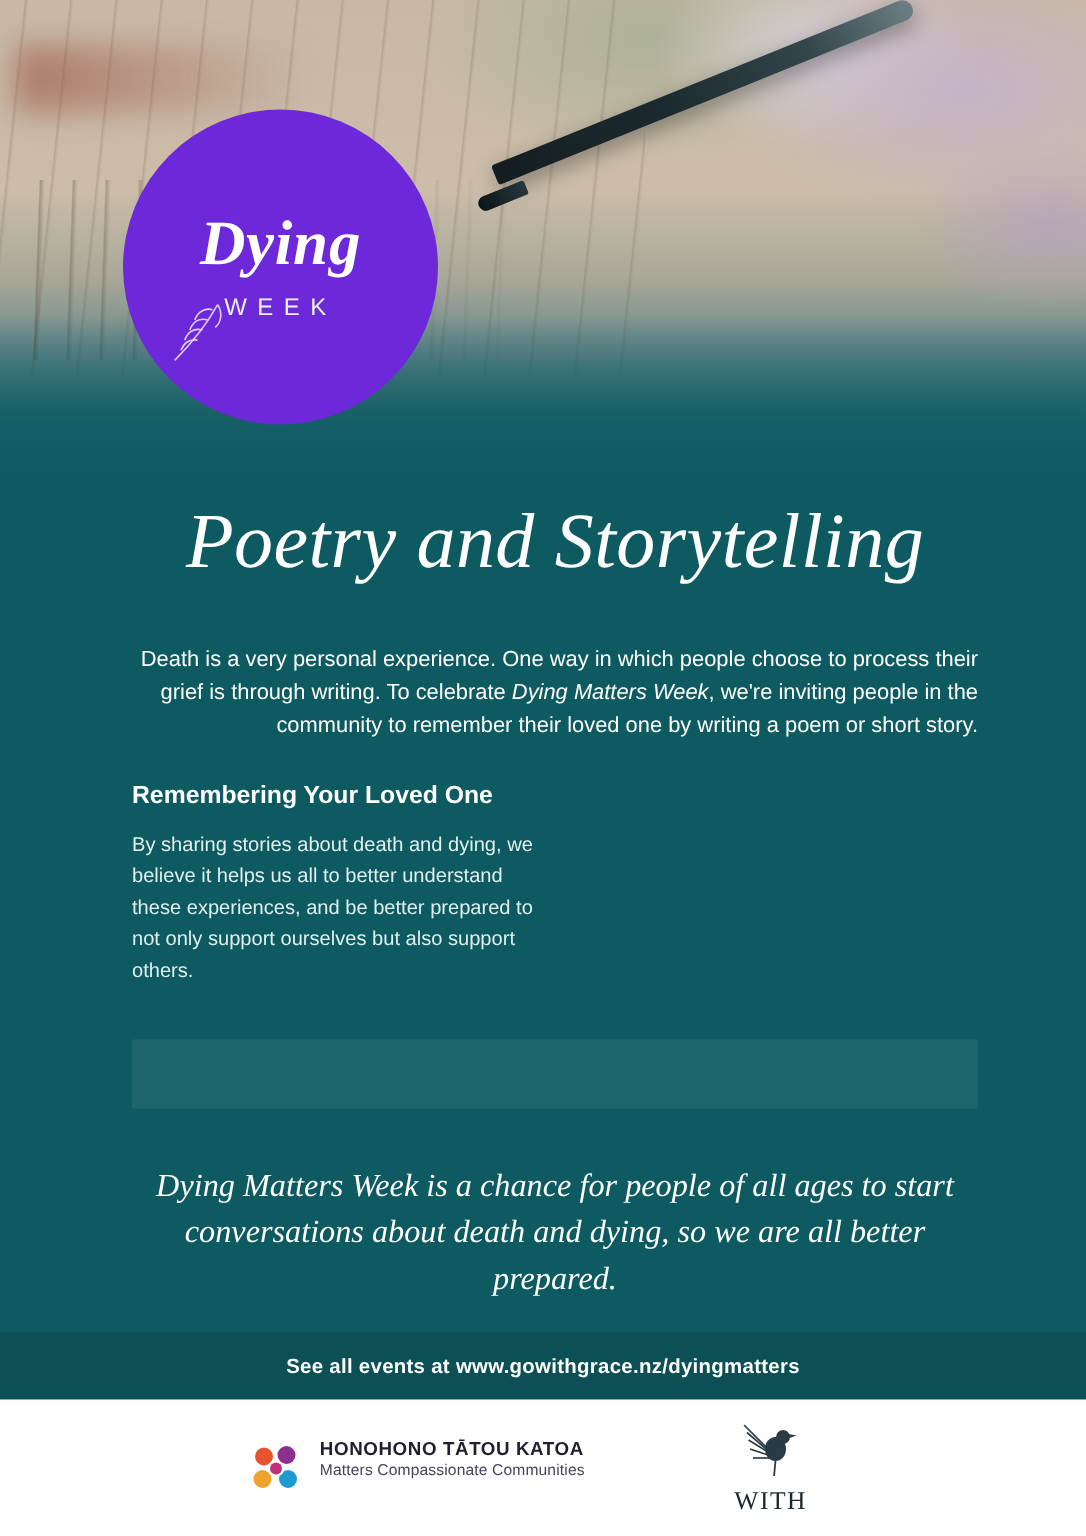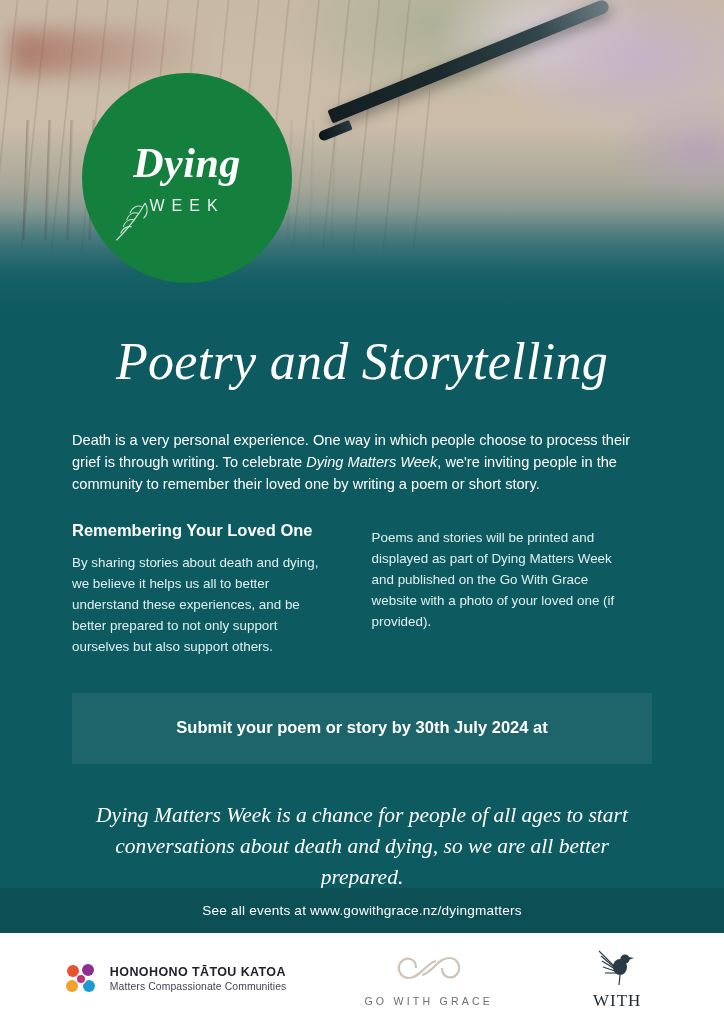--- a/index.html
+++ b/index.html
@@ -71,56 +71,57 @@
   }
   .photo .fade {
     position: absolute; left: 0; bottom: 0; width: 100%; height: 120px;
     background: linear-gradient(180deg, rgba(13,90,96,0) 0%, rgba(13,90,96,.75) 55%, #0d5a60 100%);
   }
 
   
   .badge {
     position: absolute; left: 82px; top: 73px;
     width: 210px; height: 210px; border-radius: 50%;
-    background: #15803d;
+    background: #6d28d9;
     display: flex; flex-direction: column;
     align-items: center; justify-content: center;
     color: #ffffff;
   }
   .badge .l1, .badge .l2 {
     font-family: "Liberation Serif", serif;
     font-weight: bold; font-style: italic;
     font-size: 42px; line-height: 44px; letter-spacing: .5px;
   }
   .badge .l2 { margin-top: 2px; }
   .badge .l3 {
     font-size: 16px; letter-spacing: 7px; margin-top: 12px;
     font-weight: 400; color: #e9f2f2;
   }
   .badge .feather {
     position: absolute; left: 26px; bottom: 36px;
     width: 54px; height: 54px; opacity: .85;
   }
 
   
-  .body-wrap { position: absolute; left: 0; top: 318px; width: 724px; }
+  .body-wrap { position: absolute; left: 0; top: 318px; width: 724px; padding-left: 16px; }
   .title {
     font-family: "Liberation Serif", serif;
     font-style: italic;
     font-size: 52px;
     color: #ffffff;
     text-align: center;
     letter-spacing: .3px;
     margin-top: 14px;
   }
   .intro {
     color: #ffffff;
     font-size: 14.6px;
     line-height: 22px;
     margin: 38px 72px 0 72px;
+    text-align: right;
   }
   .intro em { font-style: italic; }
 
   .cols {
     display: flex;
     margin: 26px 100px 0 72px;
     gap: 34px;
   }
   .col-left { width: 282px; }
   .col-right { width: 268px; padding-top: 6px; }
@@ -160,29 +161,29 @@
     text-align: center;
   }
 
   
   .footer-bar {
     position: absolute; left: 0; top: 888px; width: 724px; height: 45px;
     background: #0c4f55;
     display: flex; align-items: center; justify-content: center;
   }
   .footer-bar span {
-    color: #ffffff; font-size: 13.6px; font-weight: normal; letter-spacing: .2px;
+    color: #ffffff; font-size: 13.6px; font-weight: bold; letter-spacing: .2px;
   }
   .logo-strip {
     position: absolute; left: 0; top: 933px; width: 724px; height: 91px;
     background: #ffffff;
     display: flex; align-items: center; justify-content: center;
     gap: 78px;
   }
-  .logo-a { display: flex; align-items: center; gap: 9px; }
+  .logo-a { display: flex; align-items: flex-start; gap: 9px; }
   .logo-a .mark { width: 40px; height: 40px; }
   .logo-a .txt-1 {
     font-size: 12.5px; font-weight: bold; color: #1f1f2e; letter-spacing: .4px;
   }
   .logo-a .txt-2 {
     font-size: 10.4px; color: #44445a; margin-top: 2px; letter-spacing: .1px;
   }
   .logo-b { text-align: center; }
   .logo-b .gw-mark { width: 86px; height: 34px; margin: 0 auto; }
   .logo-b .gw-txt {
@@ -228,27 +229,23 @@
 
     <div class="title">Poetry and Storytelling</div>
 
     <p class="intro"><span>Death is a very personal experience. One way in which people choose to process their grief is through writing. To celebrate </span><em>Dying Matters Week</em><span>, we're inviting people in the community to remember their loved one by writing a poem or short story.</span></p>
 
     <div class="cols">
       <div class="col-left">
         <div class="sub-head">Remembering Your Loved One</div>
         <div class="col-text">By sharing stories about death and dying, we believe it helps us all to better understand these experiences, and be better prepared to not only support ourselves but also support others.</div>
       </div>
-      <div class="col-right">
-        <div class="col-text">Poems and stories will be printed and displayed as part of Dying Matters Week and published on the Go With Grace website with a photo of your loved one (if provided).</div>
-      </div>
     </div>
 
     <div class="cta">
-      <div class="cta-line">Submit your poem or story by 30th July 2024 at</div>
     </div>
 
     <div class="quote">
       <div>Dying Matters Week is a chance for people of all ages to start</div>
       <div>conversations about death and dying, so we are all better prepared.</div>
     </div>
 
   </div>
 
   <div class="footer-bar">
@@ -265,29 +262,20 @@
         <circle cx="28" cy="27" r="6" fill="#1d9bd1"></circle>
         <circle cx="20" cy="20" r="5.5" fill="#ffffff"></circle>
         <circle cx="20" cy="20" r="4" fill="#c0307d"></circle>
       </svg>
       <div>
         <div class="txt-1">HONOHONO TĀTOU KATOA</div>
         <div class="txt-2">Matters Compassionate Communities</div>
       </div>
     </div>
 
-    <div class="logo-b">
-      <svg class="gw-mark" viewBox="0 0 86 34">
-        <g fill="none" stroke="#cfc3b8" stroke-width="2.2">
-          <path d="M30 17 C30 7 20 5 15 11 C10 17 14 27 23 27 C34 27 40 12 50 10"></path>
-          <path d="M56 17 C56 27 66 29 71 23 C76 17 72 7 63 7 C52 7 46 22 36 24"></path>
-        </g>
-      </svg>
-      <div class="gw-txt">GO WITH GRACE</div>
-    </div>
 
     <div class="logo-c">
       <svg class="bird" viewBox="0 0 48 44">
         <g fill="#2a3b45">
           <ellipse cx="27" cy="20" rx="7" ry="8"></ellipse>
           <circle cx="32" cy="12" r="4.6"></circle>
           <path d="M35.5 10 L41 11 L35.5 13 Z"></path>
         </g>
         <g stroke="#2a3b45" stroke-width="1.1" fill="none">
           <path d="M22 20 L6 4"></path>

